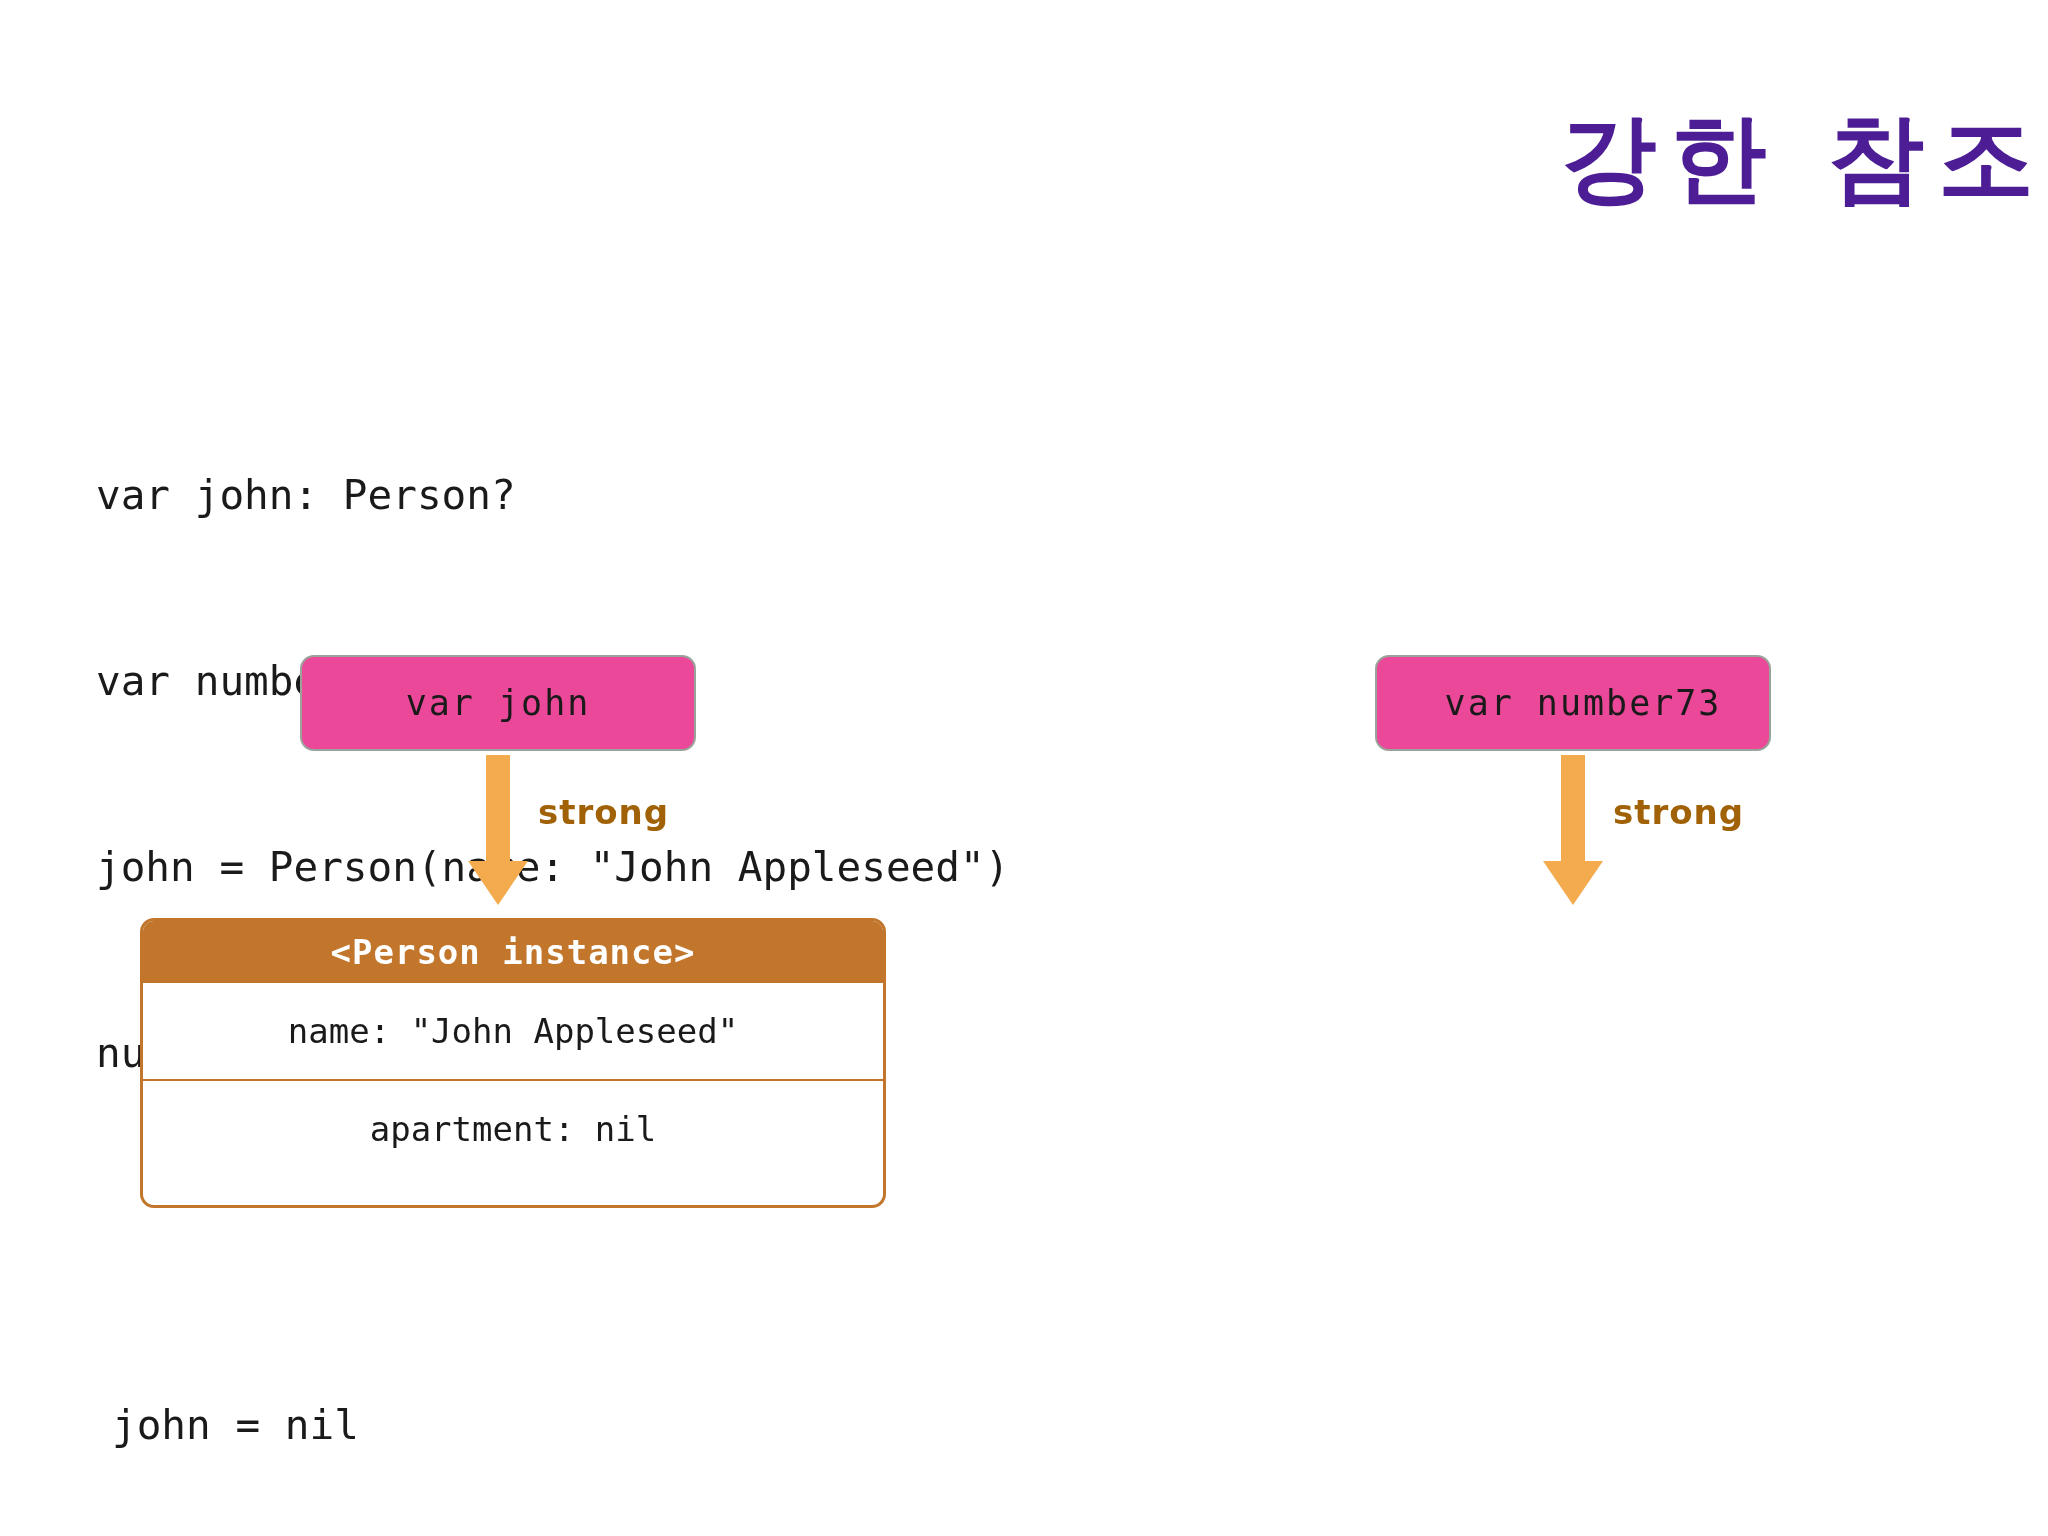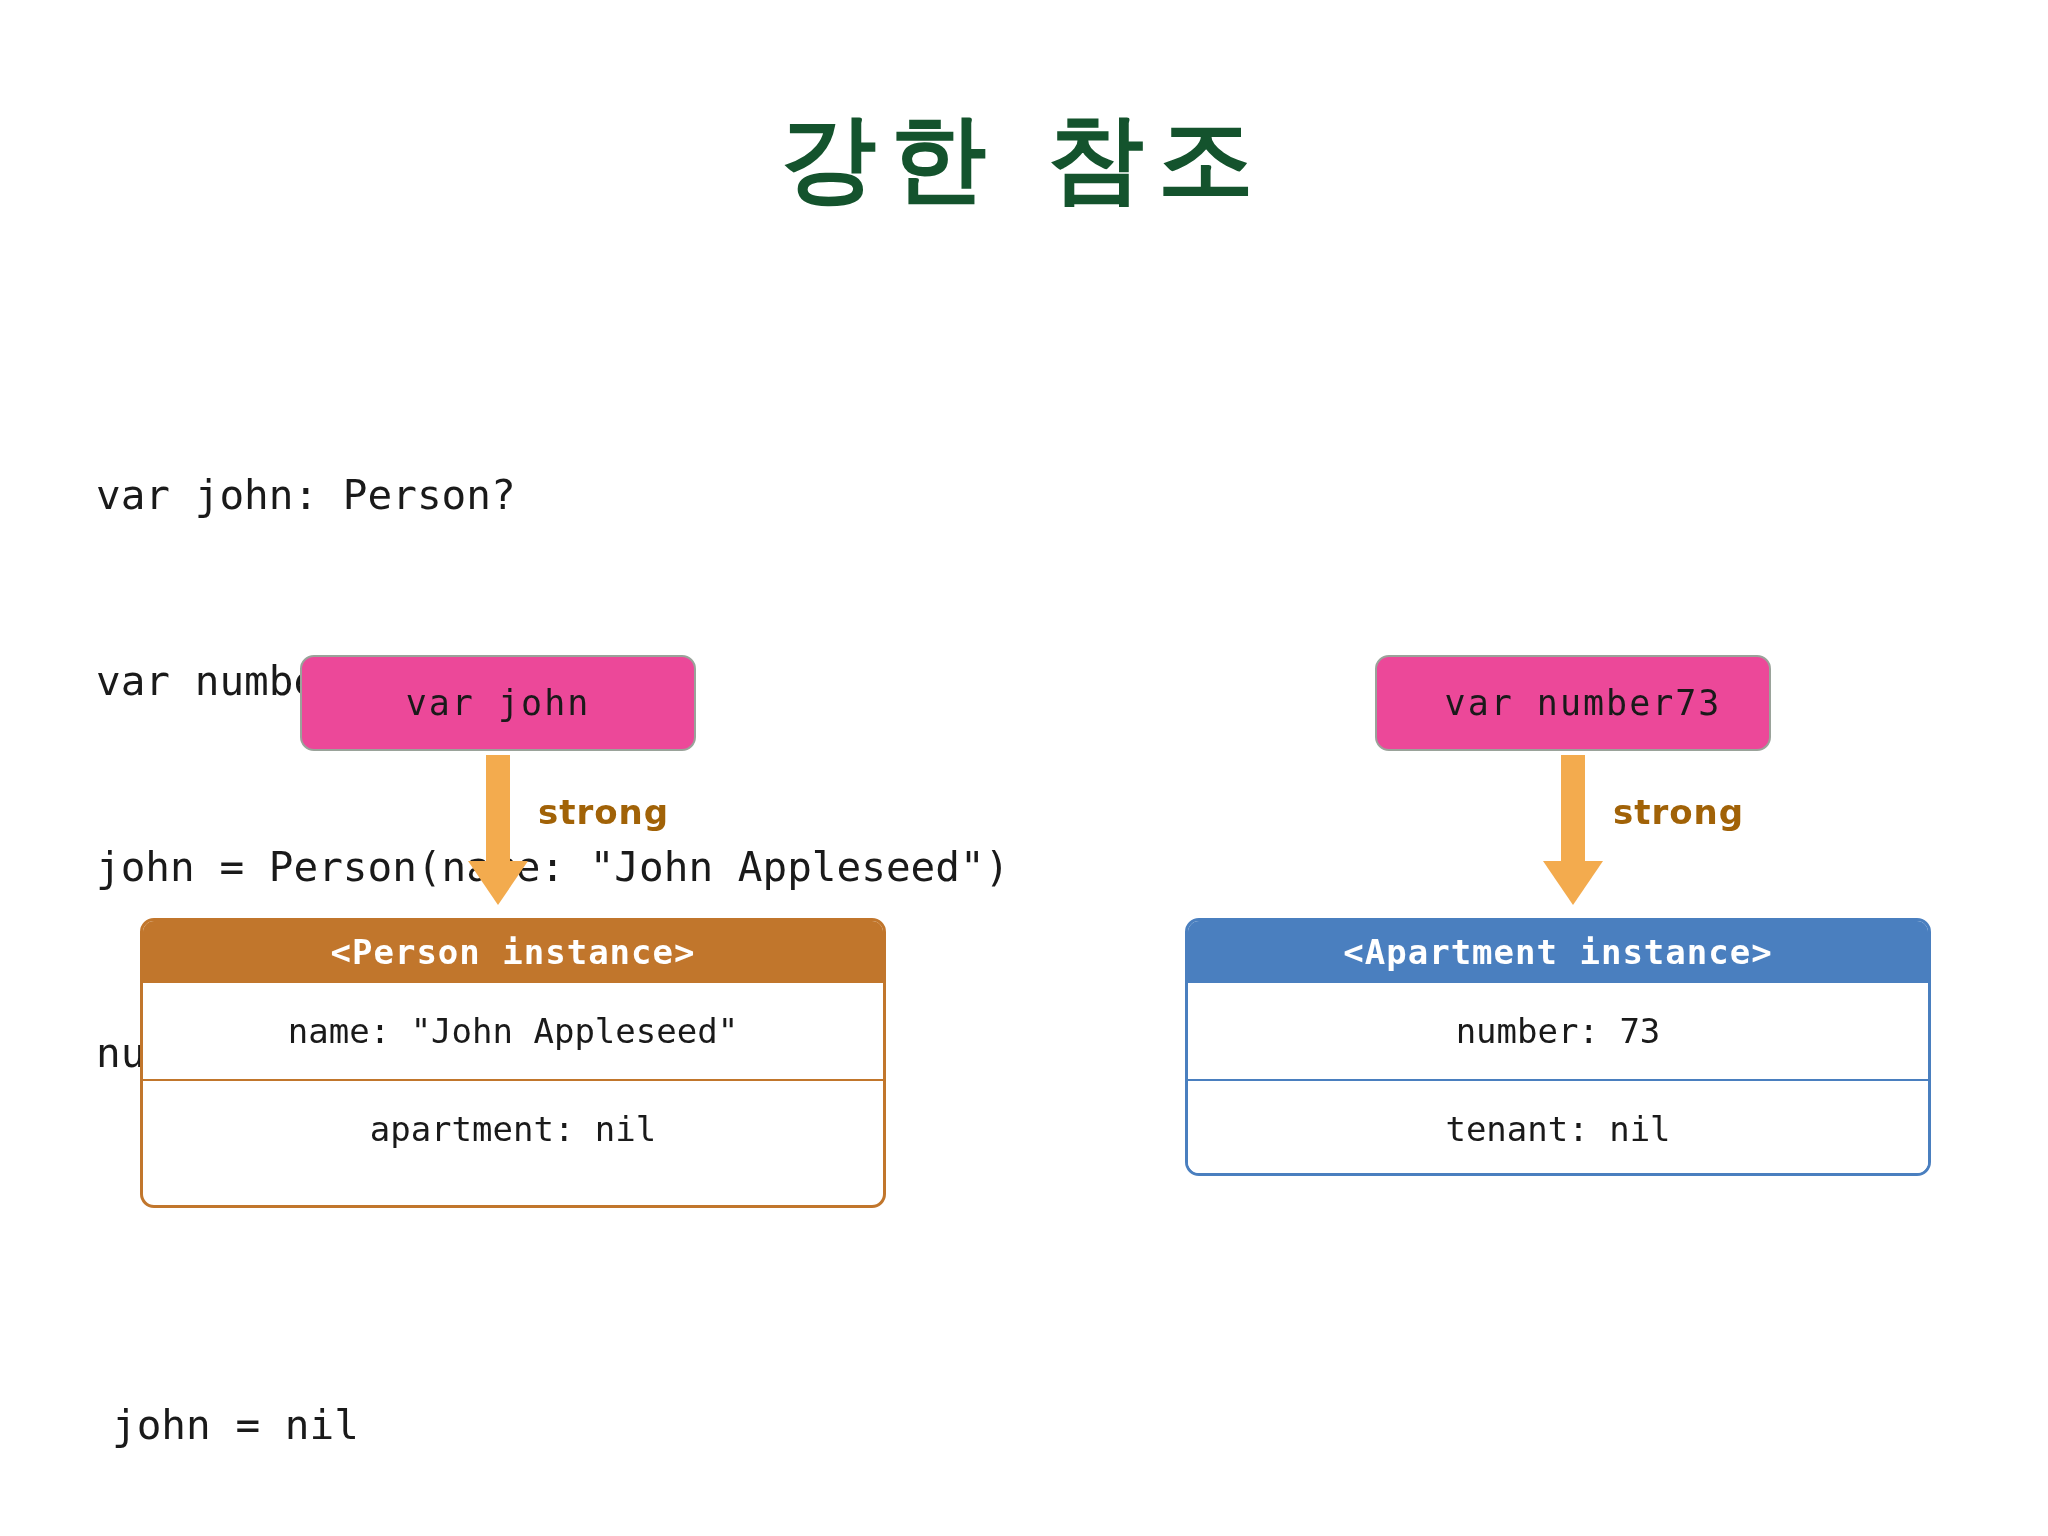--- a/index.html
+++ b/index.html
@@ -16,26 +16,26 @@
     color: #111111;
     -webkit-font-smoothing: antialiased;
   }
 
   
   #slide-title {
     position: absolute;
     left: 0;
     top: 108px;
     width: 2048px;
-    text-align: center;
+    text-align: right;
     font-family: "DejaVu Sans", "Liberation Sans", sans-serif;
     font-size: 96px;
     font-weight: 700;
     letter-spacing: 14px;
-    color: #14532d;
+    color: #4c1d95;
     line-height: 1.05;
   }
 
   
   #code-top {
     position: absolute;
     left: 96px;
     top: 340px;
     font-family: "DejaVu Sans Mono", "Liberation Mono", monospace;
     font-size: 41px;
@@ -200,25 +200,20 @@
   <div class="var-box" id="var-box-number73">
     <span>var number73</span>
   </div>
 
   <div class="arrow-wrap" id="arrow-number73">
     <div class="arrow-shaft"></div>
     <div class="arrow-head"></div>
   </div>
   <div class="arrow-label" id="label-strong-number73">strong</div>
 
-  <div class="instance-box" id="apartment-box">
-    <div class="instance-header">&lt;Apartment instance&gt;</div>
-    <div class="instance-row">number: 73</div>
-    <div class="instance-row">tenant: nil</div>
-  </div>
 
 </div>
 
 <div id="code-bottom">
   <span class="code-line">john = nil</span>
   
   
 </div>
 
 </body></html>

